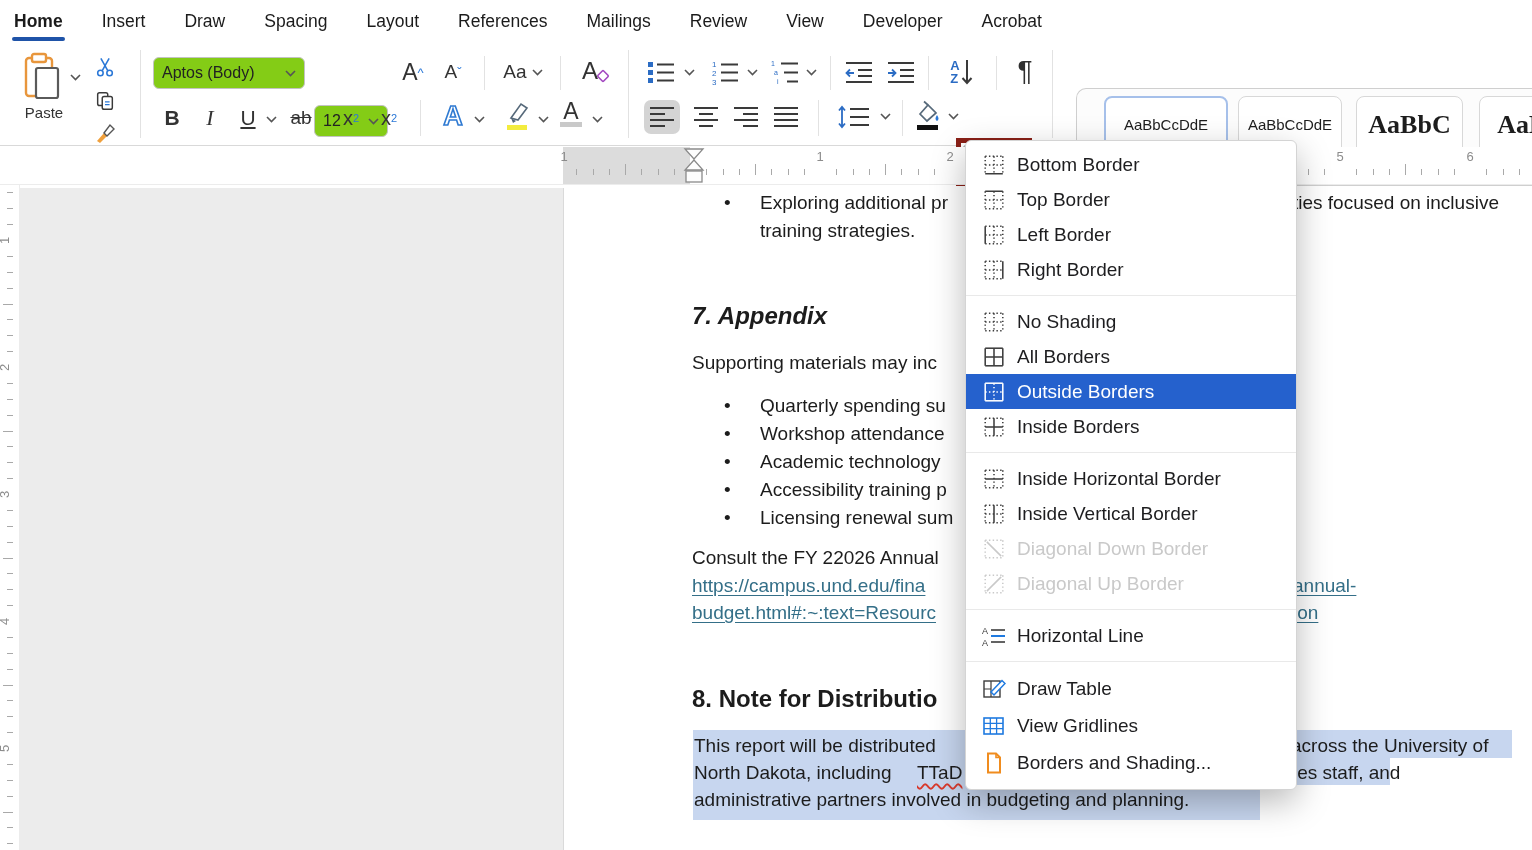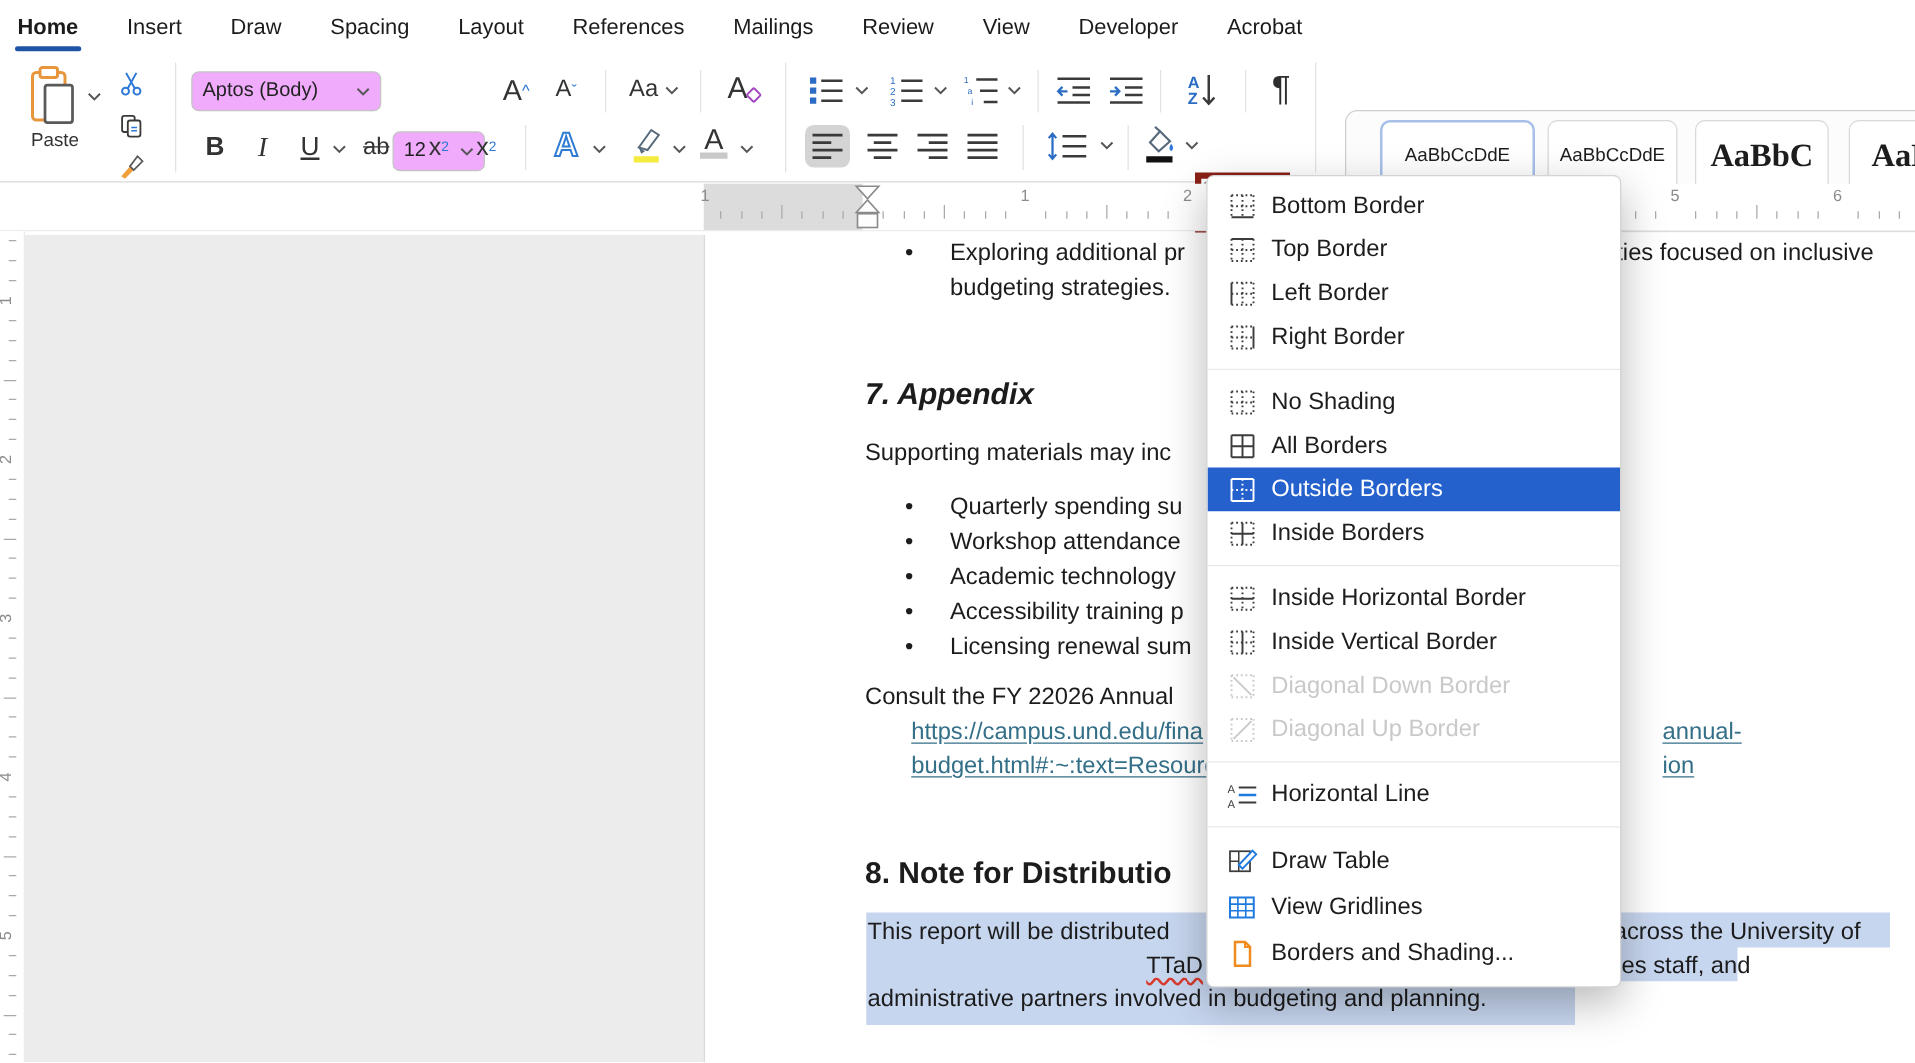--- a/index.html
+++ b/index.html
@@ -12,21 +12,21 @@
   .tab{font-size:17.5px;color:#1b1b1b;position:relative;cursor:default;white-space:nowrap;}
   .tab.active{font-weight:bold;}
   .tab.active::after{content:"";position:absolute;left:-2px;right:-2px;bottom:-9px;height:4px;
           border-radius:2px;background:#1f53a8;}
   
   #ribbon{position:absolute;left:0;top:42px;width:1532px;height:103px;background:#fff;
           border-bottom:1px solid #d9d9d9;}
   .vdiv{position:absolute;width:1px;background:#e2e2e2;top:8px;height:88px;}
   .rbtn{position:absolute;display:flex;align-items:center;justify-content:center;color:#333;}
   .chev svg{display:block;}
-  .box{position:absolute;height:30px;border:1px solid #c3c3c3;border-radius:6px;background:#f0abfc;
+  .box{position:absolute;height:30px;border:1px solid #c3c3c3;border-radius:6px;background:#84cc16;
        display:flex;align-items:center;justify-content:space-between;padding:0 8px;font-size:16px;color:#222;}
   .alignbtn{position:absolute;width:36px;height:34px;border-radius:7px;display:flex;align-items:center;justify-content:center;}
   .alignbtn.active{background:#d4d4d4;}
   
   #styles-gallery{position:absolute;left:1076px;top:46px;width:470px;height:96px;background:#fcfcfc;
           border:1px solid #cfcfcf;border-right:none;border-radius:10px 0 0 10px;}
   .stylecard{position:absolute;top:7px;height:78px;background:#fff;border:1px solid #d8d8d8;border-radius:8px;
           display:flex;flex-direction:column;align-items:center;justify-content:flex-end;padding-bottom:6px;box-sizing:border-box;}
   .stylecard.selected{border:2px solid #a6c0ea;box-shadow:0 0 0 2px #fff inset;}
   .stylecard .sample{font-size:15px;color:#1d1d1d;flex:1;display:flex;align-items:center;}
@@ -44,21 +44,21 @@
   .vtick{position:absolute;height:1px;background:#a9a9a9;}
   .vnum{position:absolute;left:1px;font-size:13px;color:#8c8c8c;transform:rotate(-90deg);}
   #ruler-corner{position:absolute;left:0;top:147px;width:19px;height:37px;}
   #hair{position:absolute;left:0;top:184px;width:1532px;height:1px;background:#ececec;}
   
   #leftpage{position:absolute;left:20px;top:188px;width:543px;height:662px;background:#ececec;border-right:1px solid #dadada;}
   #doc-layer{position:absolute;left:0;top:0;width:1532px;height:850px;}
   .hl{position:absolute;background:#c7d6ef;z-index:1;}
   .frag{position:absolute;z-index:2;white-space:pre;font-size:19px;line-height:27px;color:#1c1c1c;}
   .f-head{font-weight:bold;font-size:24px;line-height:30px;}
-  .f-link{color:#346f88;text-decoration:underline;text-underline-offset:3px;margin-left:37px;}
+  .f-link{color:#346f88;text-decoration:underline;text-underline-offset:3px;}
   .f-squiggle{text-decoration:underline wavy #d83a2e 2px;text-underline-offset:4px;}
   
   #borders-menu{position:absolute;left:965px;top:140px;width:332px;height:650px;background:#fff;z-index:30;
         border:1px solid #d4d4d4;border-radius:6px;box-shadow:0 12px 34px rgba(0,0,0,.28);
         padding-top:6px;box-sizing:border-box;overflow:hidden;}
   .menu-item{display:flex;align-items:center;height:35px;padding:0 12px 0 16px;gap:11px;
         font-size:19px;color:#1d1d1f;}
   .menu-item.tall{height:37px;}
   .menu-item.selected{background:#2561cd;color:#fff;}
   .menu-item.disabled{color:#c9c9c9;}
@@ -511,41 +511,42 @@
   </svg>
 
   <div id="leftpage"></div>
   <div id="doc-layer">
       <div class="hl" style="left: 693px; top: 730px; width: 819px; height: 28px;"></div>
       <div class="hl" style="left: 693px; top: 757px; width: 697px; height: 28px;"></div>
       <div class="hl" style="left: 693px; top: 784px; width: 567px; height: 36px;"></div>
       <span class="frag" style="left: 724px; top: 189px;">•</span>
       <span class="frag" style="left: 760px; top: 189px;">Exploring additional pr</span>
       <span class="frag" style="left: 1293px; top: 189px;">ties focused on inclusive</span>
-      <span class="frag" style="left: 760px; top: 217px;">budgeting strategies.</span>
+      <span class="frag" style="left: 760px; top: 217px;">training strategies.</span>
       <span class="frag f-head" style="left: 692px; top: 301px; font-style: italic;">7. Appendix</span>
       <span class="frag" style="left: 692px; top: 349px;">Supporting materials may inc</span>
       <span class="frag" style="left: 724px; top: 392px;">•</span>
       <span class="frag" style="left: 760px; top: 392px;">Quarterly spending su</span>
       <span class="frag" style="left: 724px; top: 420px;">•</span>
       <span class="frag" style="left: 760px; top: 420px;">Workshop attendance</span>
       <span class="frag" style="left: 724px; top: 448px;">•</span>
       <span class="frag" style="left: 760px; top: 448px;">Academic technology</span>
       <span class="frag" style="left: 724px; top: 476px;">•</span>
       <span class="frag" style="left: 760px; top: 476px;">Accessibility training p</span>
       <span class="frag" style="left: 724px; top: 504px;">•</span>
       <span class="frag" style="left: 760px; top: 504px;">Licensing renewal sum</span>
       <span class="frag" style="left: 692px; top: 544px;">Consult the FY 22026 Annual</span>
       <span class="frag f-link" style="left: 692px; top: 572px;">https://campus.und.edu/fina</span>
       <span class="frag f-link" style="left: 1293px; top: 572px;">annual-</span>
       <span class="frag f-link" style="left: 692px; top: 599px;">budget.html#:~:text=Resourc</span>
       <span class="frag f-link" style="left: 1293px; top: 599px;">ion</span>
       <span class="frag f-head" style="left: 692px; top: 684px;">8. Note for Distributio</span>
       <span class="frag" style="left: 694px; top: 732px;">This report will be distributed</span>
       <span class="frag" style="left: 1291px; top: 732px;">across the University of</span>
+      <span class="frag" style="left: 694px; top: 759px;">North Dakota, including </span>
       <span class="frag f-squiggle" style="left: 917px; top: 759px;">TTaD</span>
       <span class="frag" style="left: 1293px; top: 759px;">ies staff, and</span>
       <span class="frag" style="left: 694px; top: 786px;">administrative partners involved in budgeting and planning.</span>
     </div>
 
   <div id="borders-menu">
       <div class="menu-item">
         <span class="mi-icon">
           <svg width="22" height="22" viewBox="0 0 20 20">
             <line x1="2" y1="2" x2="18" y2="2" stroke="#3c3c3c" stroke-width="1.4" stroke-dasharray="1.3 2.1"></line>

